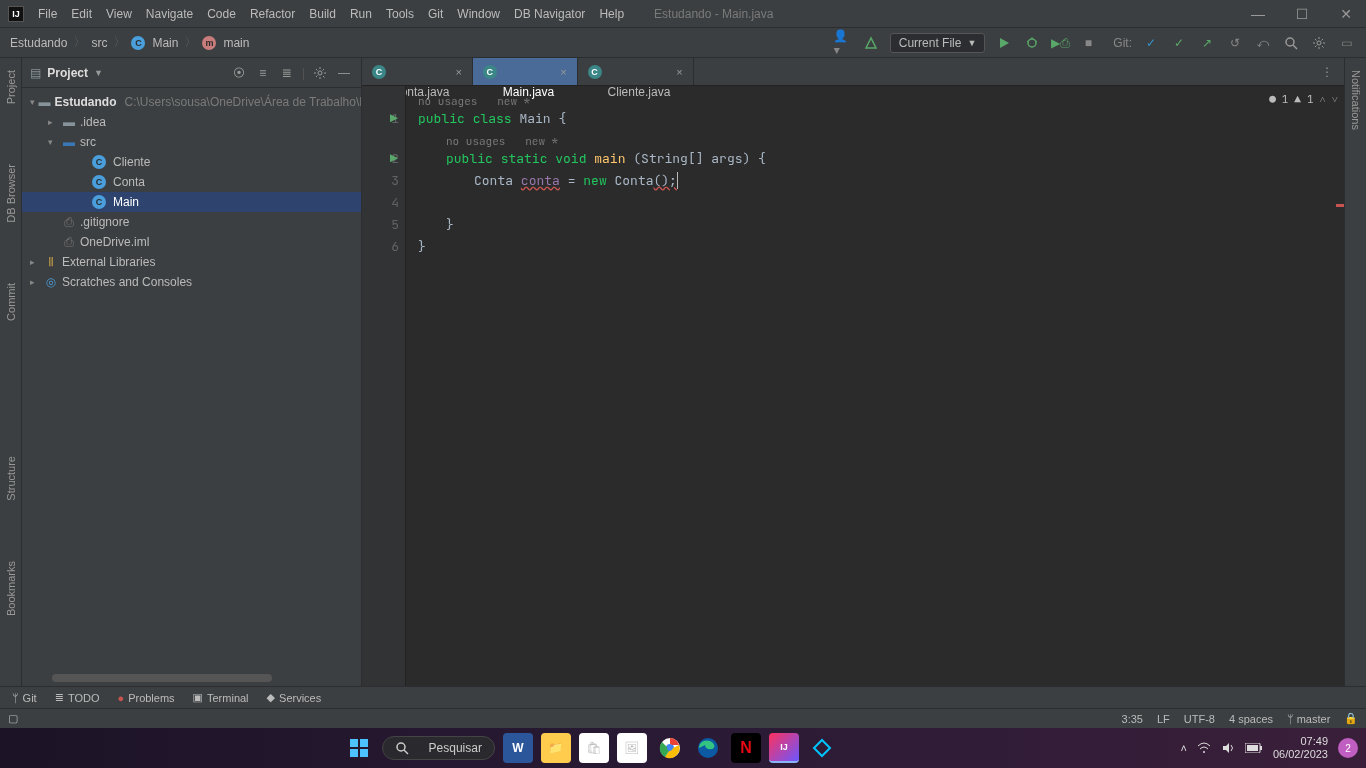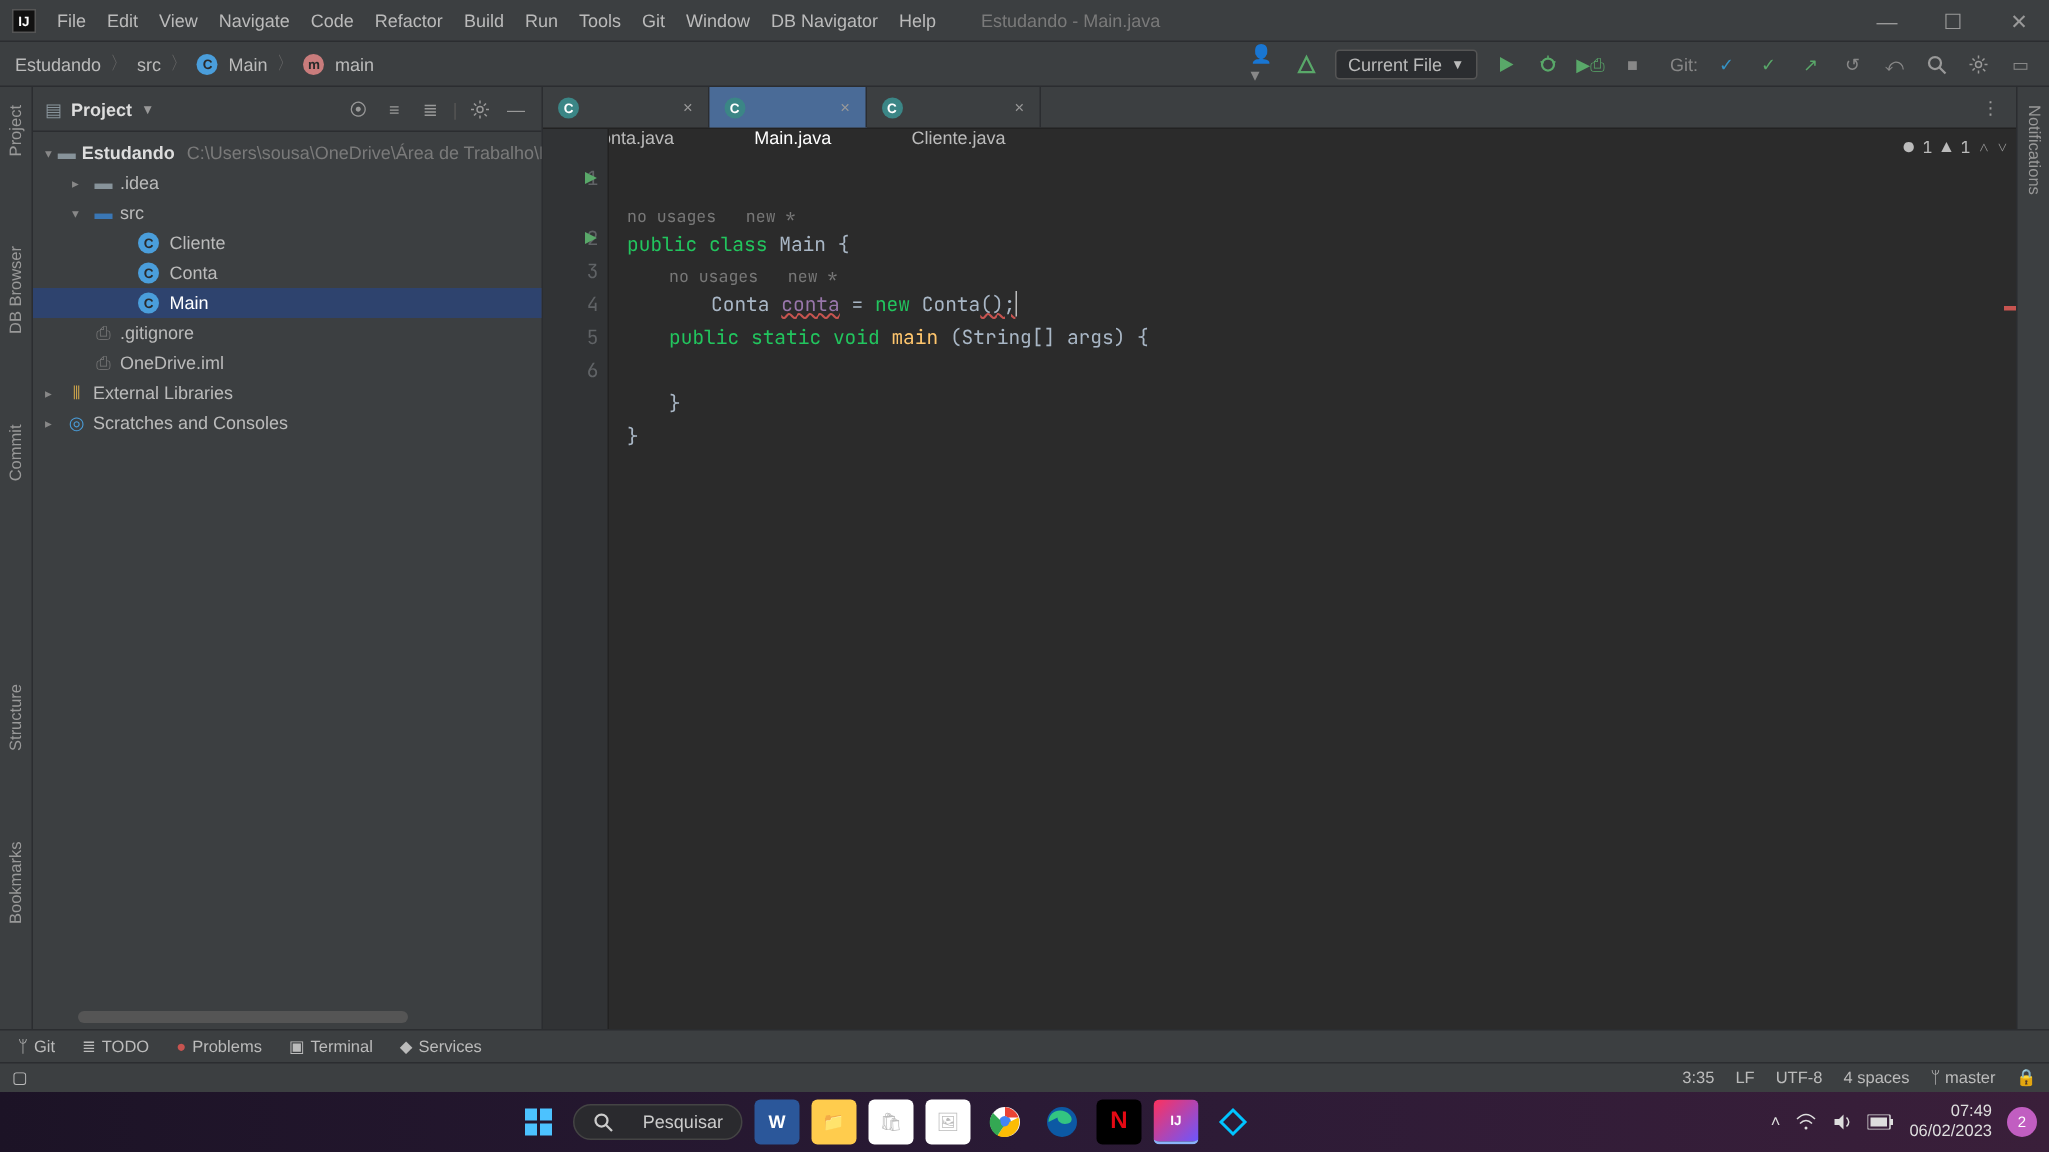--- a/index.html
+++ b/index.html
@@ -173,21 +173,20 @@
     border-right: 1px solid #222;
     position:relative;
   }
   .gutter .run-arrow { color:#59a869; position:absolute; left:28px;}
   .code {
     flex:1;
     padding: 4px 0 0 12px;
     line-height: 22px;
     color: #a9b7c6;
     position:relative;
-    margin-top:44px;
   }
   .kw { color: #22c55e; }
   .fn { color: #ffc66d; }
   .hint { color: #787878; font-size: 11px; }
   .err-underline { text-decoration: underline wavy #c75450; }
   .cursor { border-left: 1px solid #bbb; animation: blink 1s step-end infinite; }
   @keyframes blink { 50% { opacity: 0; } }
   .inspector-strip {
     position:absolute; top:6px; right:6px;
     display:flex; align-items:center; gap:6px; font-size:11px;
@@ -492,40 +491,40 @@
           <span class="kw">class</span>
           <span> </span>
           <span>Main</span>
           <span> </span>
           <span>{</span>
         </div>
         <div class="hint" style="height:18px; padding-left:28px;">
           <span>no usages</span>&nbsp;&nbsp;
           <span>new *</span>
         </div>
+        <div style="padding-left:28px;">
+          <span class="kw">public</span>
+          <span> </span>
+          <span class="kw">static</span>
+          <span> </span>
+          <span class="kw">void</span>
+          <span> </span>
+          <span class="fn">main</span>
+          <span>(String[] args) {</span>
+        </div>
         <div style="padding-left:56px;">
           <span>Conta</span>
           <span> </span>
           <span style="color:#9876aa;" class="err-underline">conta</span>
           <span> </span>
           <span>=</span>
           <span> </span>
           <span class="kw">new</span>
           <span> </span>
           <span>Conta</span><span class="err-underline">();</span><span class="cursor">&nbsp;</span>
-        </div>
-        <div style="padding-left:28px;">
-          <span class="kw">public</span>
-          <span> </span>
-          <span class="kw">static</span>
-          <span> </span>
-          <span class="kw">void</span>
-          <span> </span>
-          <span class="fn">main</span>
-          <span>(String[] args) {</span>
         </div>
         <div>&nbsp;</div>
         <div style="padding-left:28px;"><span>}</span></div>
         <div><span>}</span></div>
       </div>
     </div>
   </div>
 
   <div class="right-gutter">
     <div class="gutter-label">

